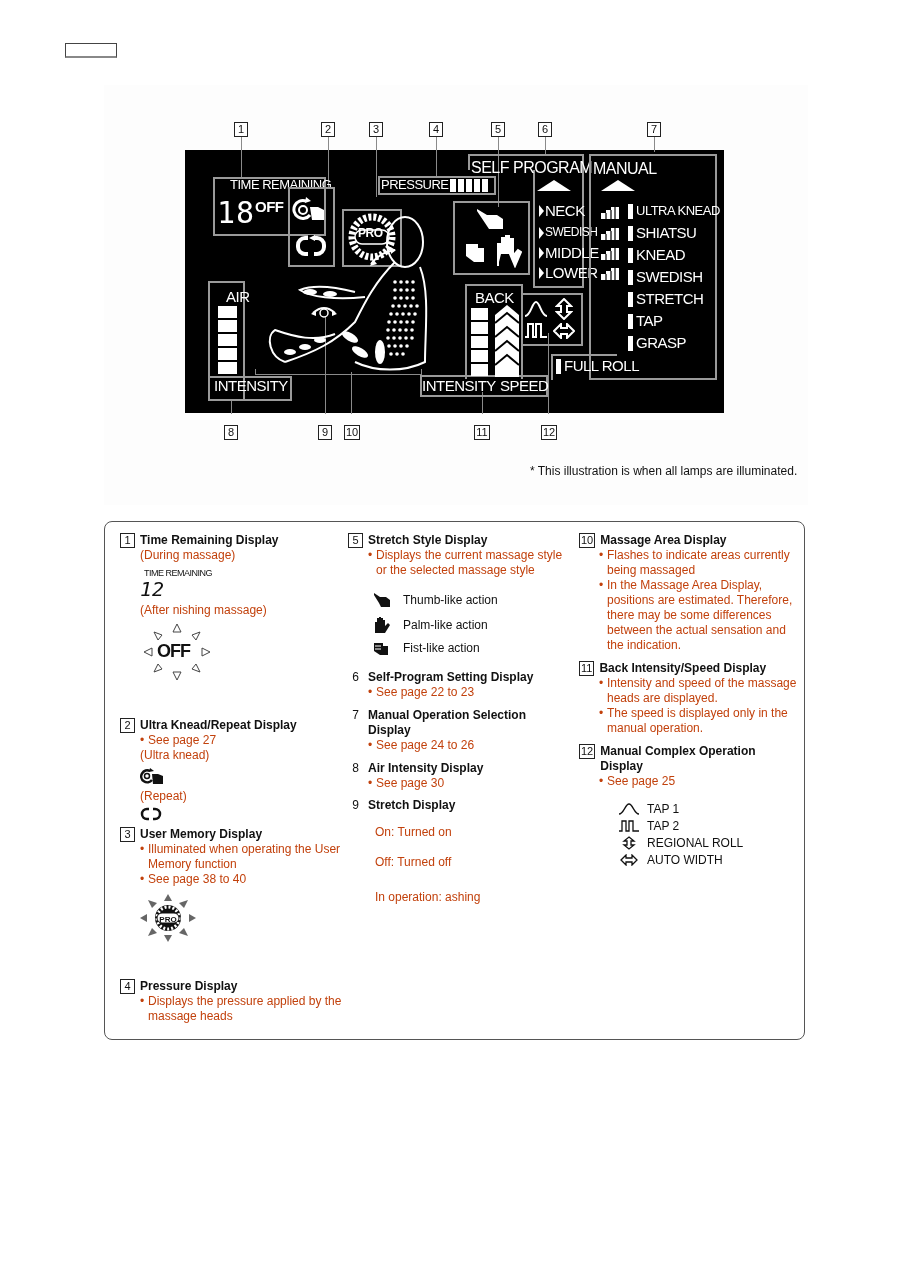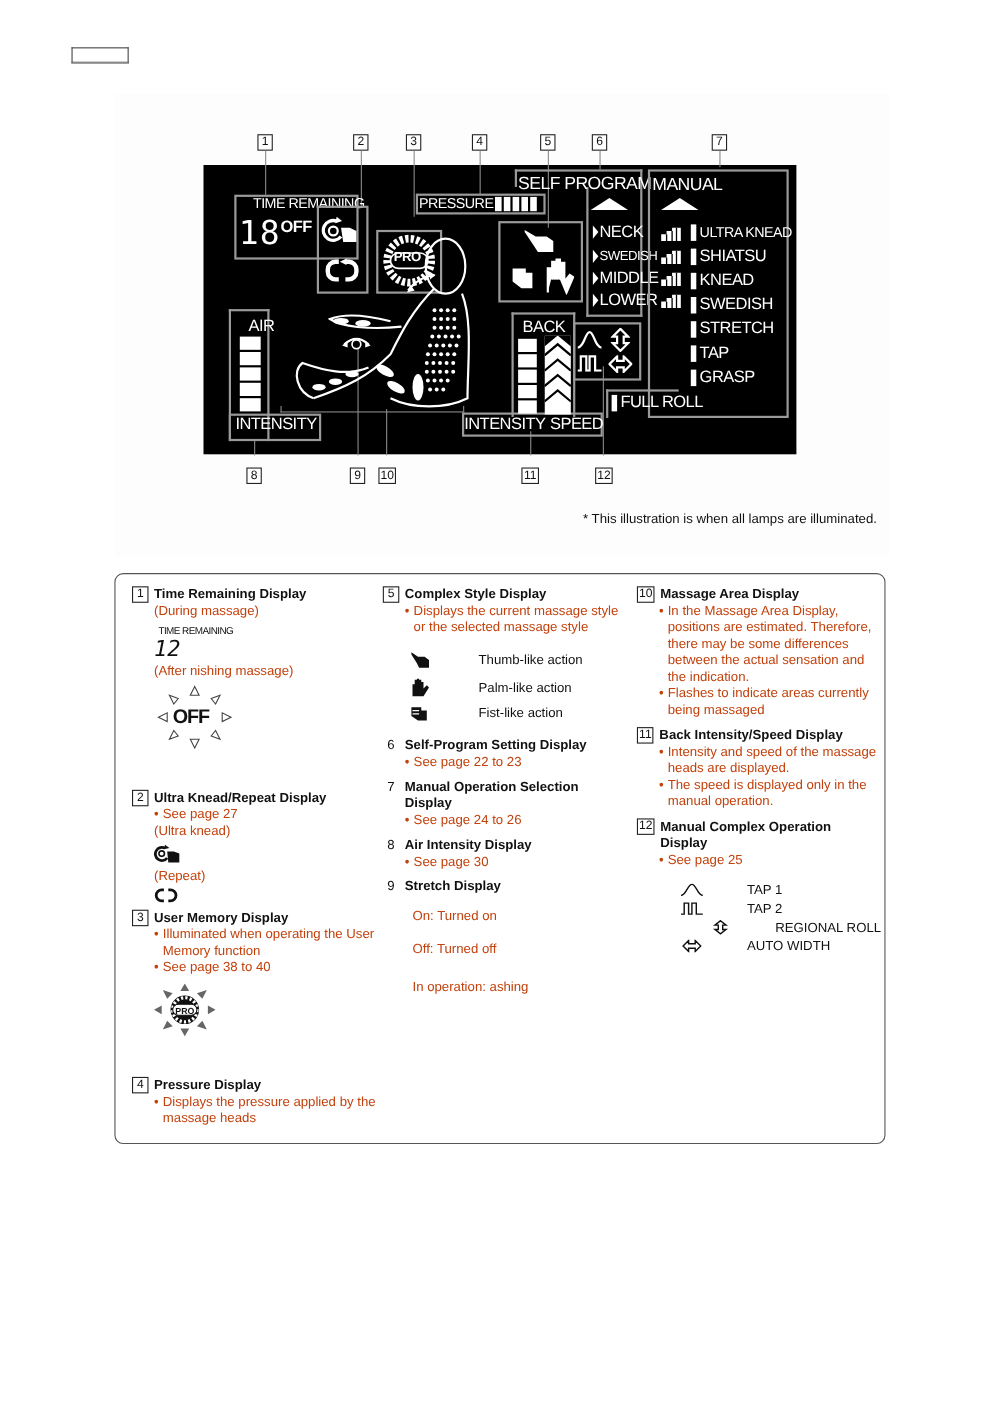--- a/index.html
+++ b/index.html
@@ -26,21 +26,21 @@
 
   .legend { position: absolute; left: 104px; top: 521px; width: 701px; height: 519px; border: 1px solid #555; border-radius: 8px; background: #fff; }
   .col { position: absolute; top: 0; }
   .item-head { display: flex; align-items: flex-start; font-size: 12px; font-weight: bold; line-height: 15px; }
   .num-box { display: inline-block; min-width: 15px; height: 15px; border: 1px solid #222; font-weight: normal; font-size: 11px; line-height: 13px; text-align: center; margin-right: 5px; flex: 0 0 auto; padding: 0 1px; }
   .num-plain { display: inline-block; width: 15px; font-weight: normal; font-size: 12px; margin-right: 5px; text-align: center; flex: 0 0 auto; }
   .txt { font-size: 12px; line-height: 15px; color: #c2410c; }
   .bul { position: relative; padding-left: 8px; }
   .bul::before { content: "\2022"; position: absolute; left: 0; top: 0; }
   .ind { padding-left: 20px; }
-  .row-icon { display: flex; align-items: center; height: 22px; gap: 32px; }
+  .row-icon { display: flex; align-items: center; height: 22px; }
   .row-icon .lbl { margin-left: 12px; font-size: 12px; }
 </style>
 </head>
 <body>
 
 <div class="page-tab"></div>
 <div class="illus-bg"></div>
 
 <div class="callout" style="left:234px;top:122px;">1</div>
 <div class="callout" style="left:321px;top:122px;">2</div>
@@ -387,21 +387,21 @@
       <div class="txt ind">
           <div class="bul">Displays the pressure applied by the massage heads</div>
         </div>
     </div>
   </div>
 
   <div class="col" style="left:243px;top:11px;width:218px;">
     <div>
       <div class="item-head">
           <span class="num-box">5</span>
-          <span>Complex Style Display</span>
+          <span>Stretch Style Display</span>
         </div>
       <div class="txt ind">
           <div class="bul">Displays the current massage style or the selected massage style</div>
         </div>
       <div style="margin-top:9px;margin-left:25px;">
         <div class="row-icon" style="height:25px;">
           <svg width="18" height="16" viewBox="0 0 18 16">
               <path d="M1 1 l6 4 h6 l4 3 v7 h-9 l-2 -4 -5 -8z" fill="#111"></path>
             </svg>
           <span class="lbl">Thumb-like action</span>
@@ -463,24 +463,24 @@
     </div>
   </div>
 
   <div class="col" style="left:474px;top:11px;width:222px;">
     <div>
       <div class="item-head">
           <span class="num-box">10</span>
           <span>Massage Area Display</span>
         </div>
       <div class="txt ind">
+          <div class="bul">Flashes to indicate areas currently being massaged</div>
+        </div>
+      <div class="txt ind">
           <div class="bul">In the Massage Area Display, positions are estimated. Therefore, there may be some differences between the actual sensation and the indication.</div>
-        </div>
-      <div class="txt ind">
-          <div class="bul">Flashes to indicate areas currently being massaged</div>
         </div>
     </div>
 
     <div style="margin-top:8px;">
       <div class="item-head">
           <span class="num-box">11</span>
           <span>Back Intensity/Speed Display</span>
         </div>
       <div class="txt ind">
           <div class="bul">Intensity and speed of the massage heads are displayed.</div>
@@ -504,21 +504,21 @@
               <path d="M0 11 C5 11 6 1 10 1 C14 1 15 11 20 11" stroke="#111" stroke-width="1.3" fill="none"></path>
             </svg>
           <span class="lbl" style="margin-left:8px;">TAP 1</span>
         </div>
         <div class="row-icon" style="height:17px;">
           <svg width="20" height="12" viewBox="0 0 20 12">
               <path d="M0 11 H3 V1 H7 V11 H10 V1 H14 V11 H20" stroke="#111" stroke-width="1.3" fill="none"></path>
             </svg>
           <span class="lbl" style="margin-left:8px;">TAP 2</span>
         </div>
-        <div class="row-icon" style="height:17px;justify-content:flex-end;">
+        <div class="row-icon" style="height:17px;">
           <svg width="20" height="14" viewBox="0 0 20 14">
               <path d="M10 1 L15 5 H12 V9 H15 L10 13 L5 9 H8 V5 H5 Z" stroke="#111" stroke-width="1.3" fill="none"></path>
             </svg>
           <span class="lbl" style="margin-left:8px;">REGIONAL ROLL</span>
         </div>
         <div class="row-icon" style="height:17px;">
           <svg width="20" height="12" viewBox="0 0 20 12">
               <path d="M2 6 L7 1 V4 H13 V1 L18 6 L13 11 V8 H7 V11 Z" stroke="#111" stroke-width="1.3" fill="none"></path>
             </svg>
           <span class="lbl" style="margin-left:8px;">AUTO WIDTH</span>

